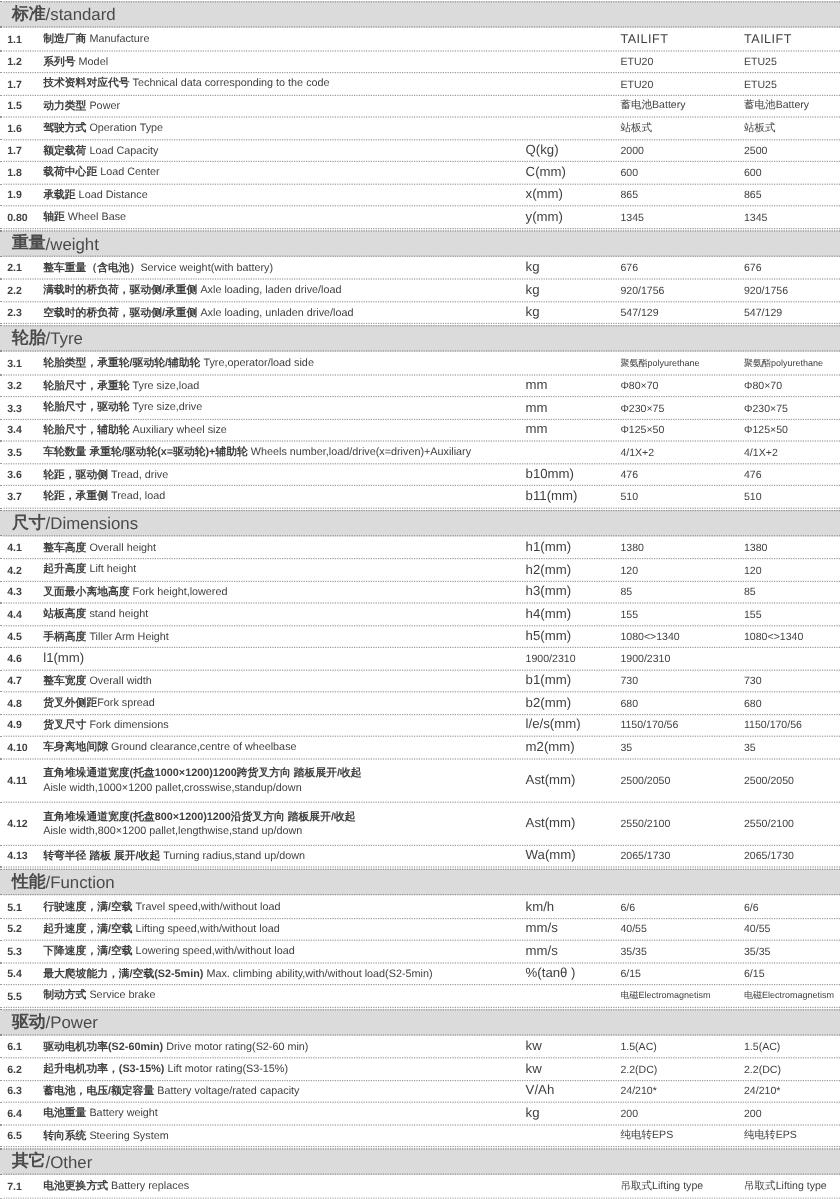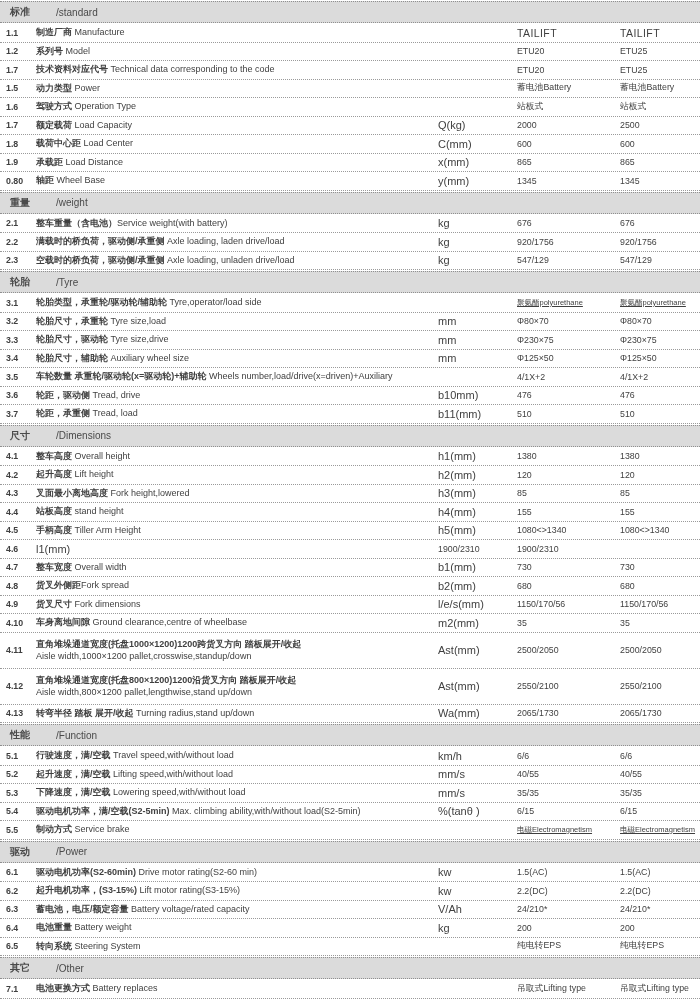--- a/index.html
+++ b/index.html
@@ -12,23 +12,22 @@
   }
   #spec-table{display:flex;flex-direction:column;width:700px;}
   .sec-header{
     box-sizing:border-box;
     height:22px;margin:1px 0;
     background:#dbdbdb;
     border-top:1px dotted #8f8f8f;
     border-bottom:1px dotted #8f8f8f;
     display:flex;align-items:center;
     padding-left:10px;
-    font-size:10px;
+    font-size:14px;
     white-space:nowrap;
-    gap:26px;
   }
   .sec-zh{font-weight:700;color:#4a4a4a;}
   .sec-en{font-weight:400;color:#4a4a4a;}
   .row{
     box-sizing:border-box;
     height:18.5px;
     border-bottom:1px dotted #9a9a9a;
     display:grid;
     grid-template-columns:30px 402px 79px 103px 1fr;
     padding-left:6px;
@@ -39,21 +38,21 @@
   .row.tall{height:36px;}
   .no{font-weight:700;font-size:8.8px;}
   .label{overflow:hidden;}
   .label .zh{font-weight:700;}
   .label .en{font-weight:400;}
   .row.tall .label{line-height:12px;}
   .row.tall .label .zh,.row.tall .label .en{display:block;}
   .unit{font-size:11px;}
   .v{font-size:8.8px;overflow:visible;}
   .v.brand{font-size:10.5px;letter-spacing:.4px;}
-  .v.small{font-size:7.5px;text-decoration:underline;}
+  .v.small{font-size:7.5px;}
 </style>
 </head>
 <body>
 
 <div id="spec-table">
     <div class="sec-header">
       <span class="sec-zh">标准</span>
       <span class="sec-en">/standard</span>
     </div>
     <div class="row">
@@ -317,21 +316,21 @@
     </div>
     <div class="row">
       <span class="no">5.3</span>
       <span class="label"><span class="zh">下降速度，满/空载  </span><span class="en">Lowering speed,with/without load</span></span>
       <span class="unit">mm/s</span>
       <span class="v v1">35/35</span>
       <span class="v v2">35/35</span>
     </div>
     <div class="row">
       <span class="no">5.4</span>
-      <span class="label"><span class="zh">驱动电机功率，满/空载(S2-5min)  </span><span class="en">Max. climbing ability,with/without load(S2-5min)</span></span>
+      <span class="label"><span class="zh">最大爬坡能力，满/空载(S2-5min)  </span><span class="en">Max. climbing ability,with/without load(S2-5min)</span></span>
       <span class="unit">%(tanθ )</span>
       <span class="v v1">6/15</span>
       <span class="v v2">6/15</span>
     </div>
     <div class="row">
       <span class="no">5.5</span>
       <span class="label"><span class="zh">制动方式 </span><span class="en">Service brake</span></span>
       <span class="unit"></span>
       <span class="v v1 small">电磁Electromagnetism</span>
       <span class="v v2 small">电磁Electromagnetism</span>

